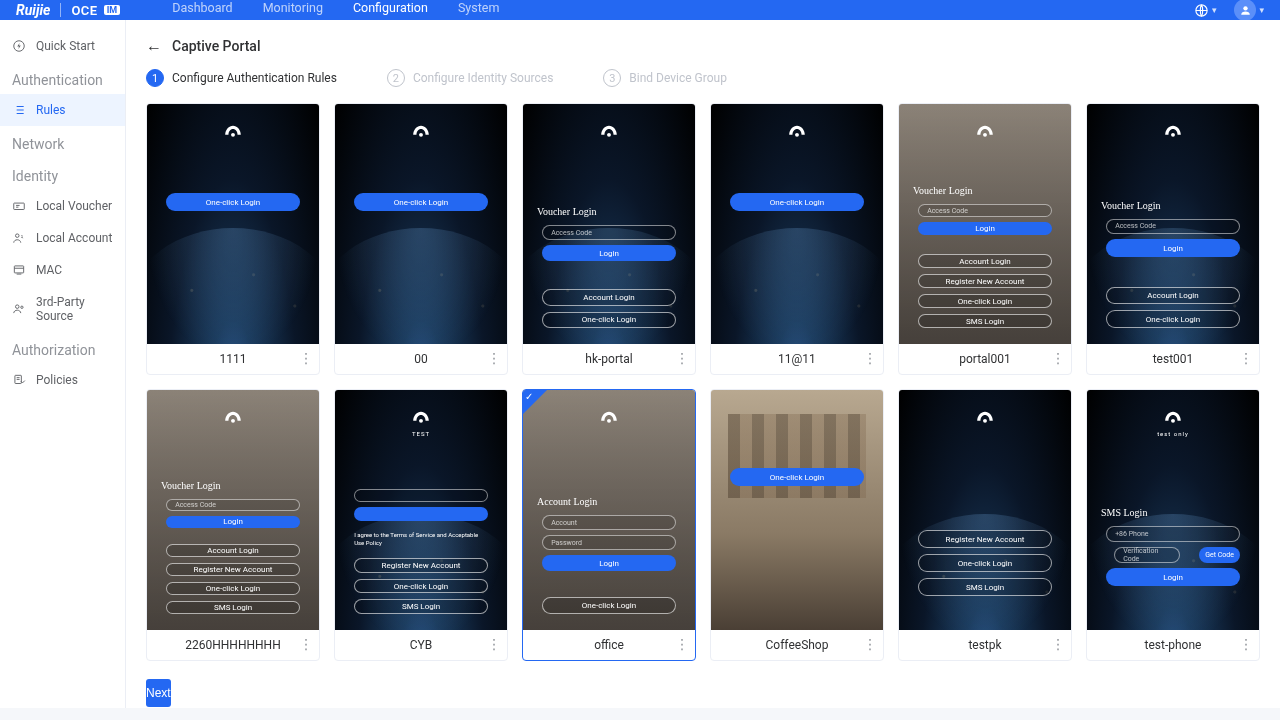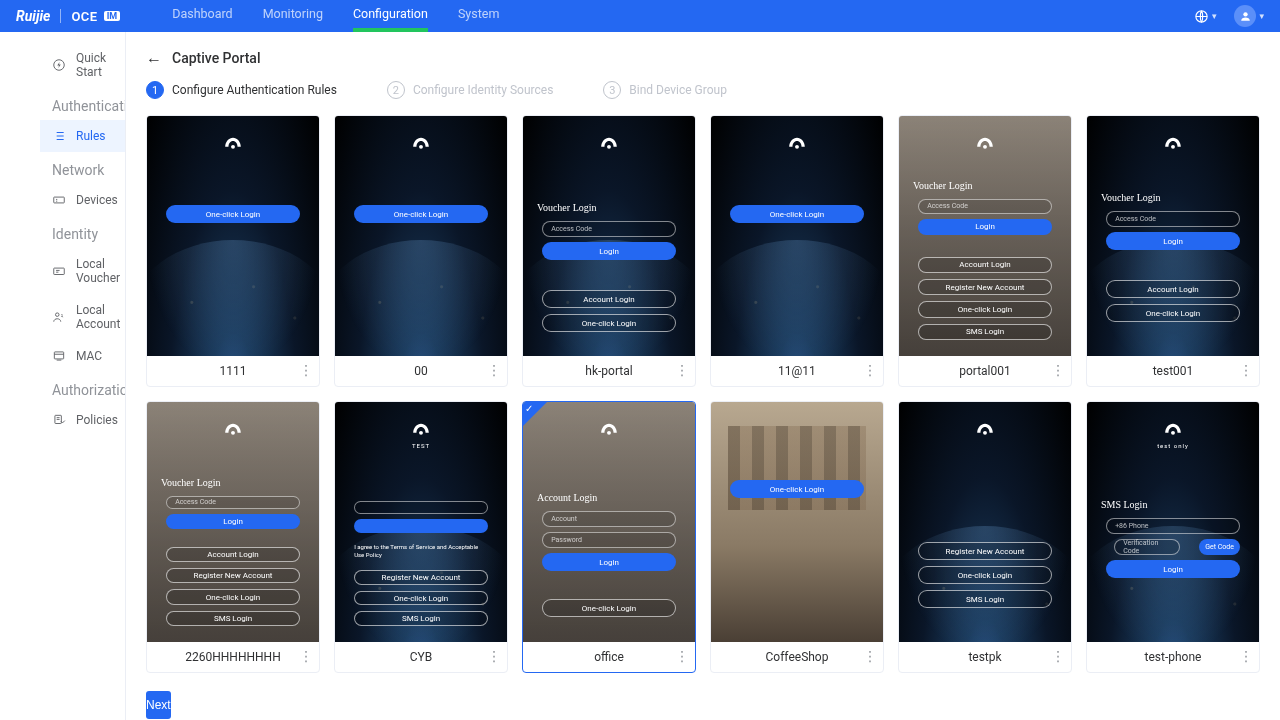--- a/index.html
+++ b/index.html
@@ -1,34 +1,34 @@
 <!DOCTYPE html>
 <html><head>
 <meta charset="utf-8">
 <style>
 * { margin: 0; padding: 0; box-sizing: border-box; }
 body { font-family: -apple-system, BlinkMacSystemFont, "Segoe UI", Roboto, sans-serif; font-size: 13px; color: #303133; background: #f5f7fa; }
 
 
-.header { height: 32px; background: #2468f2; display: flex; align-items: center; padding: 0 16px; color: #fff; }
+.header { height: 20px; background: #2468f2; display: flex; align-items: center; padding: 0 16px; color: #fff; }
 .logo { display: flex; align-items: center; gap: 6px; font-weight: bold; font-style: italic; font-size: 14px; margin-right: 30px; }
 .logo-sep { width: 1px; height: 14px; background: rgba(255,255,255,0.5); margin: 0 4px; }
 .logo-oce { font-size: 13px; font-style: normal; font-weight: 600; letter-spacing: 0.5px; }
 .logo-badge { background: #fff; color: #2468f2; font-size: 9px; padding: 0 3px; border-radius: 2px; font-weight: bold; font-style: normal; }
 .nav { display: flex; gap: 30px; margin-left: 22px; }
 .nav-item { color: rgba(255,255,255,0.7); cursor: pointer; padding: 7px 0; font-size: 12.5px; }
 .nav-item.active { color: #fff; border-bottom: 6px solid #22c55e; }
 .header-right { margin-left: auto; display: flex; align-items: center; gap: 18px; }
 .globe-icon, .user-avatar { display: flex; align-items: center; gap: 3px; cursor: pointer; }
 .avatar-circle { width: 22px; height: 22px; border-radius: 50%; background: #5b8ff9; display: flex; align-items: center; justify-content: center; }
 .caret { font-size: 9px; opacity: 0.8; }
 
 
 .container { display: flex; height: calc(100vh - 32px); }
-.sidebar { width: 126px; background: #fff; border-right: 1px solid #ebeef5; padding-top: 10px; overflow-y: auto; flex-shrink: 0; padding-left: 40px; }
+.sidebar { width: 126px; background: #fff; border-right: 1px solid #ebeef5; padding-top: 10px; overflow-y: auto; flex-shrink: 0; }
 .side-group-title { font-size: 14px; color: #909399; padding: 10px 12px 6px; }
 .side-item { display: flex; align-items: center; gap: 10px; padding: 9px 12px; cursor: pointer; font-size: 12px; color: #606266; }
 .side-item.active { background: #edf4ff; color: #2468f2; }
 .side-icon { width: 14px; height: 14px; display: flex; align-items: center; justify-content: center; flex-shrink: 0; }
 .side-icon svg { width: 14px; height: 14px; }
 
 
 .main { flex: 1; background: #fff; padding: 16px 20px; overflow-y: auto; }
 .page-title-row { display: flex; align-items: center; gap: 10px; margin-bottom: 14px; }
 .back-arrow { cursor: pointer; font-size: 16px; }
@@ -48,21 +48,21 @@
 .card-check::after { content: '✓'; position: absolute; top: -23px; left: 2px; color: #fff; font-size: 10px; }
 .preview { width: 100%; height: 240px; background: #0a1628; position: relative; display: flex; flex-direction: column; align-items: center; padding: 14px 10px 10px; overflow: hidden; }
 .preview.earth { background: radial-gradient(ellipse at 50% 140%, #3b6eb5 0%, #1a3a5c 25%, #0a1628 55%, #000 100%); }
 .preview.earth::before { content:''; position:absolute; bottom:-40px; left:-10%; right:-10%; height:65%; background: radial-gradient(ellipse at center top, rgba(100,150,200,0.3), transparent 60%), radial-gradient(circle at 30% 40%, rgba(255,220,150,0.15) 1px, transparent 2px), radial-gradient(circle at 60% 30%, rgba(255,220,150,0.12) 1px, transparent 2px), radial-gradient(circle at 80% 50%, rgba(255,220,150,0.1) 1px, transparent 2px); border-radius: 50% 50% 0 0; }
 .preview.room { background: linear-gradient(#9b9185, #6b625a); }
 .preview.room::before { content:''; position:absolute; inset:0; background: linear-gradient(180deg, rgba(0,0,0,0.1), rgba(0,0,0,0.35)); }
 .preview.coffee { background: linear-gradient(#b8a890 0%, #8a7a65 60%, #4a3f35 100%); }
 .preview.coffee::before { content:''; position:absolute; top:10%; left:10%; right:10%; height:35%; background: repeating-linear-gradient(90deg, rgba(60,45,30,0.4) 0 12px, rgba(120,95,70,0.3) 12px 24px); }
 .prev-logo { width: 26px; height: 22px; margin-bottom: 8px; z-index: 1; position: relative; }
 .prev-logo svg { width: 100%; height: 100%; }
-.prev-title { color: #fff; font-size: 10px; font-family: 'Times New Roman', serif; margin: 4px 0 8px; z-index:1; align-self: flex-start; padding-left: 4px; }
+.prev-title { color: #fff; font-size: 10px; font-family: 'Times New Roman', serif; margin: 24px 0 8px; z-index:1; align-self: flex-start; padding-left: 4px; }
 .prev-btn { width: 88%; height: 18px; border-radius: 9px; font-size: 8px; display: flex; align-items: center; justify-content: center; margin-bottom: 6px; z-index:1; color:#fff; }
 .prev-btn.primary { background: #2468f2; }
 .prev-btn.outline { border: 0.5px solid rgba(255,255,255,0.6); background: rgba(0,0,0,0.15); }
 .prev-input { width: 88%; height: 16px; border-radius: 8px; border: 0.5px solid rgba(255,255,255,0.5); font-size: 7px; color: rgba(255,255,255,0.7); display:flex; align-items:center; padding: 0 8px; margin-bottom: 5px; z-index:1; background: rgba(0,0,0,0.1); }
 .prev-row { display:flex; gap:19px; width:88%; z-index:1; margin-bottom:5px;padding-left:8px; }
 .prev-row .prev-input { flex:1; margin-bottom:0; }
 .prev-row .mini-btn { background:#2468f2; color:#fff; font-size:7px; padding: 0 6px; display:flex; align-items:center; border-radius:8px; }
 .card-footer { display: flex; align-items: flex-end; justify-content: center; padding: 8px 6px; position: relative; }
 .card-name { font-size: 12px; color: #303133; }
 .card-more { position: absolute; right: 6px; color: #909399; cursor: pointer; font-size: 14px; }
@@ -120,29 +120,20 @@
       <div class="side-group-title">Authentication</div>
       <div class="side-item active">
         <span class="side-icon">
           <svg viewBox="0 0 24 24" fill="none" stroke="currentColor" stroke-width="2">
             <path d="M8 6h12M8 12h12M8 18h12M4 6h0M4 12h0M4 18h0"></path>
           </svg>
         </span>
         <span>Rules</span>
       </div>
       <div class="side-group-title">Network</div>
-      <div class="side-item">
-        <span class="side-icon">
-          <svg viewBox="0 0 24 24" fill="none" stroke="currentColor" stroke-width="1.6">
-            <rect x="3" y="7" width="18" height="10" rx="1"></rect>
-            <path d="M7 11h2M7 14h2"></path>
-          </svg>
-        </span>
-        <span>Devices</span>
-      </div>
       <div class="side-group-title">Identity</div>
       <div class="side-item">
         <span class="side-icon">
           <svg viewBox="0 0 24 24" fill="none" stroke="currentColor" stroke-width="1.6">
             <rect x="3" y="7" width="18" height="11" rx="1"></rect>
             <path d="M7 11h6M7 14h4"></path>
           </svg>
         </span>
         <span>Local Voucher</span>
       </div>
@@ -156,20 +147,30 @@
         <span>Local Account</span>
       </div>
       <div class="side-item">
         <span class="side-icon">
           <svg viewBox="0 0 24 24" fill="none" stroke="currentColor" stroke-width="1.6">
             <rect x="4" y="5" width="16" height="12" rx="1"></rect>
             <path d="M4 9h16M8 19h8"></path>
           </svg>
         </span>
         <span>MAC</span>
+      </div>
+      <div class="side-item">
+        <span class="side-icon">
+          <svg viewBox="0 0 24 24" fill="none" stroke="currentColor" stroke-width="1.6">
+            <circle cx="9" cy="8" r="3"></circle>
+            <circle cx="17" cy="9" r="2"></circle>
+            <path d="M3 19c0-3 3-5 6-5s6 2 6 5"></path>
+          </svg>
+        </span>
+        <span>3rd-Party Source</span>
       </div>
       <div class="side-group-title">Authorization</div>
       <div class="side-item">
         <span class="side-icon">
           <svg viewBox="0 0 24 24" fill="none" stroke="currentColor" stroke-width="1.6">
             <rect x="5" y="4" width="11" height="14" rx="1"></rect>
             <path d="M8 8h5M8 11h5M15 14l3 3 4-4"></path>
           </svg>
         </span>
         <span>Policies</span>

